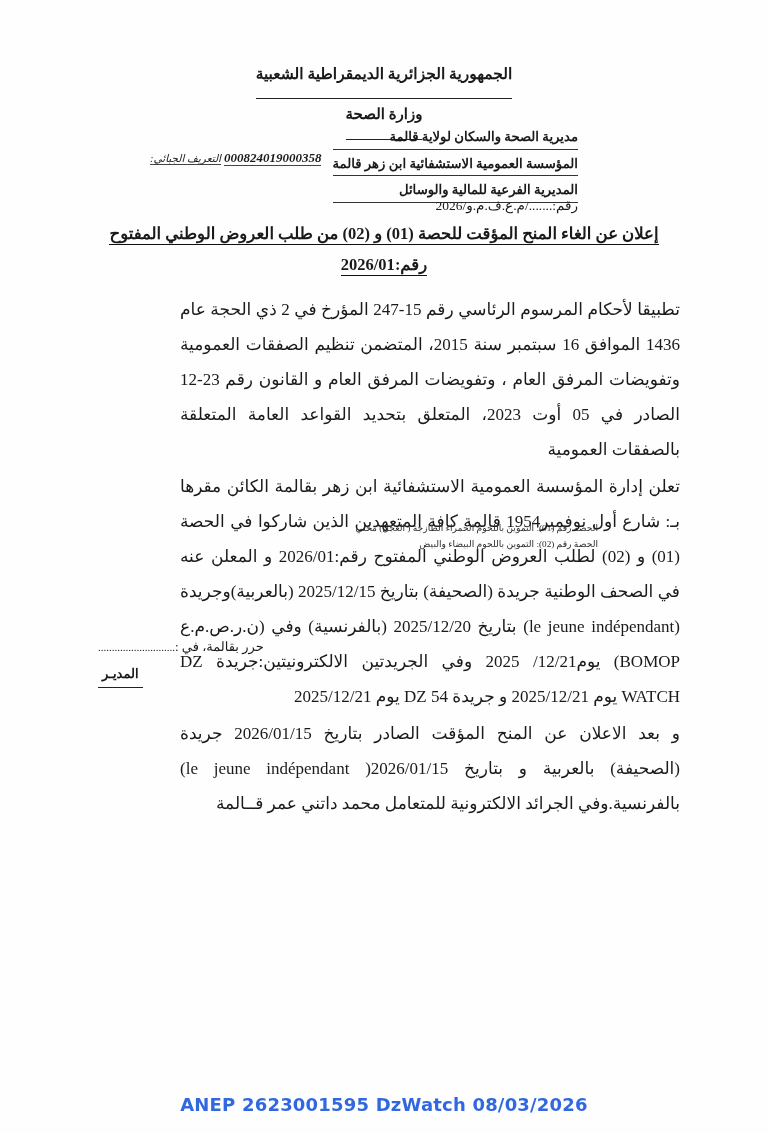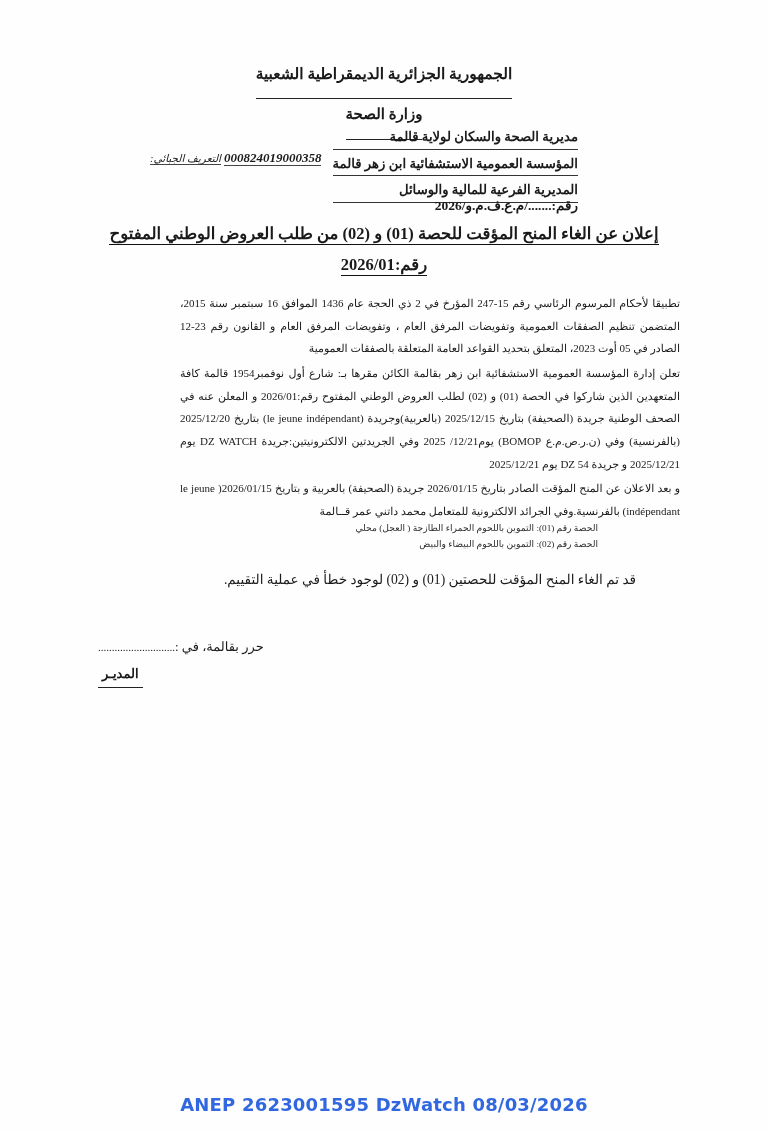--- a/index.html
+++ b/index.html
@@ -94,21 +94,21 @@
     letter-spacing: .2px;
   }
 
   
   .ref-line {
     position: absolute;
     top: 197px;
     right: 190px;
     direction: rtl;
     font-size: 13.5px;
-    font-weight: bold;
+    font-weight: normal;
     white-space: nowrap;
   }
 
   
   .doc-title {
     position: absolute;
     top: 219px;
     left: 0;
     right: 0;
     text-align: center;
@@ -120,21 +120,21 @@
   .doc-title span { border-bottom: 1.4px solid #111; padding-bottom: 1px; }
 
   
   .body-text {
     position: absolute;
     top: 292px;
     right: 88px;
     width: 500px;
     direction: rtl;
     text-align: justify;
-    font-size: 11px;
+    font-size: 17px;
     line-height: 2.06;
   }
   .body-text p { margin: 0 0 2px 0; }
   .p-indent { text-indent: 0; }
 
   
   .lots {
     position: absolute;
     top: 521px;
     right: 170px;
@@ -234,21 +234,20 @@
     <p class="p-indent">تطبيقا لأحكام المرسوم الرئاسي رقم 15-247 المؤرخ في 2 ذي الحجة عام 1436 الموافق 16 سبتمبر سنة 2015، المتضمن تنظيم الصفقات العمومية وتفويضات المرفق العام ، وتفويضات المرفق العام و القانون رقم 23-12 الصادر في 05 أوت 2023، المتعلق بتحديد القواعد العامة المتعلقة بالصفقات العمومية</p>
     <p>تعلن إدارة المؤسسة العمومية الاستشفائية ابن زهر بقالمة الكائن مقرها بـ: شارع أول نوفمبر1954 قالمة كافة المتعهدين الذين شاركوا في الحصة (01) و (02) لطلب العروض الوطني المفتوح رقم:2026/01 و المعلن عنه في الصحف الوطنية  جريدة (الصحيفة) بتاريخ 2025/12/15 (بالعربية)وجريدة (le jeune indépendant) بتاريخ 2025/12/20 (بالفرنسية) وفي (ن.ر.ص.م.ع BOMOP) يوم12/21/ 2025 وفي الجريدتين الالكترونيتين:جريدة DZ WATCH يوم 2025/12/21 و جريدة 54 DZ يوم 2025/12/21</p>
     <p>و بعد الاعلان عن المنح المؤقت الصادر بتاريخ 2026/01/15 جريدة (الصحيفة) بالعربية و بتاريخ 2026/01/15( le jeune indépendant) بالفرنسية.وفي الجرائد الالكترونية للمتعامل محمد داتني عمر قــالمة</p>
   </div>
 
   <div class="lots">
     <div>الحصة رقم (01): التموين باللحوم الحمراء الطازجة ( العجل) محلي</div>
     <div>الحصة رقم (02): التموين باللحوم البيضاء والبيض</div>
   </div>
 
-  <div class="conclusion">قد تم الغاء المنح المؤقت للحصتين (01) و (02) لوجود خطأ في عملية التقييم.</div>
 
   <div class="signature">
     <div class="dateline">
       <span>حرر بقالمة، في :</span><span class="dots ltr">............................</span>
     </div>
     <div>
       <span class="dir">المديـر</span>
     </div>
   </div>
 

